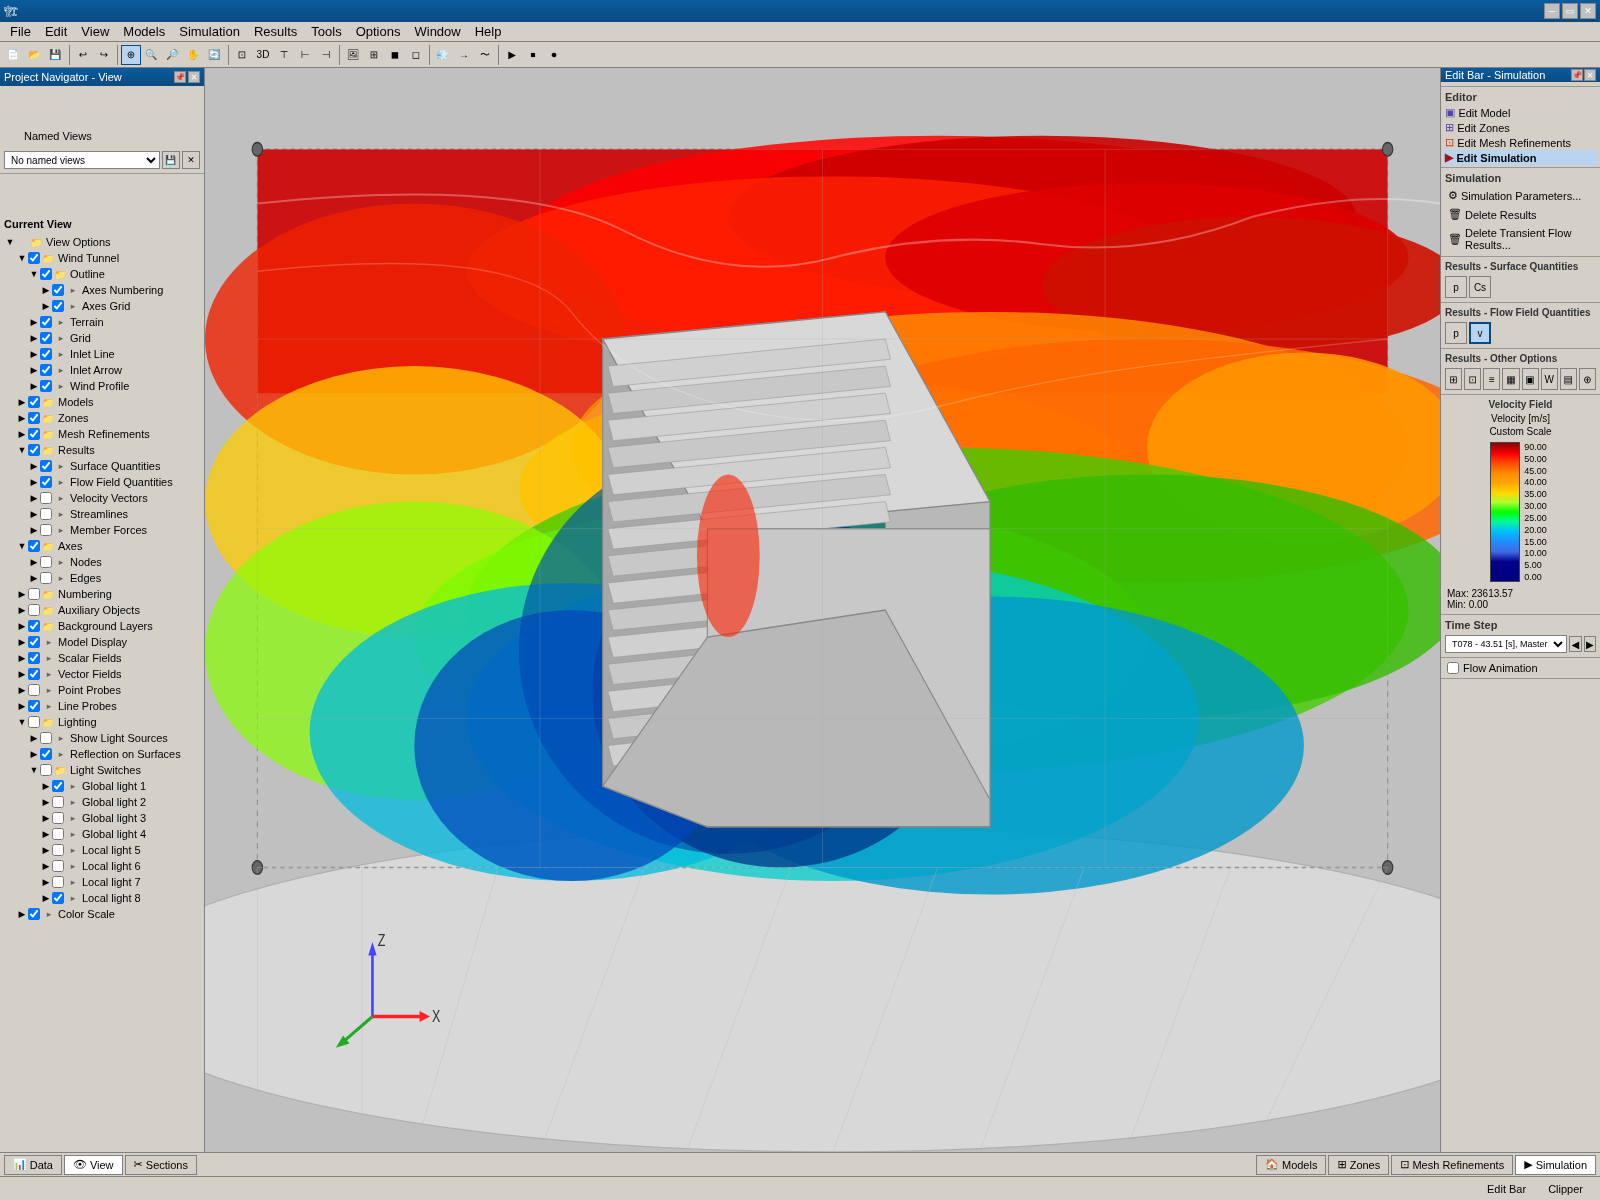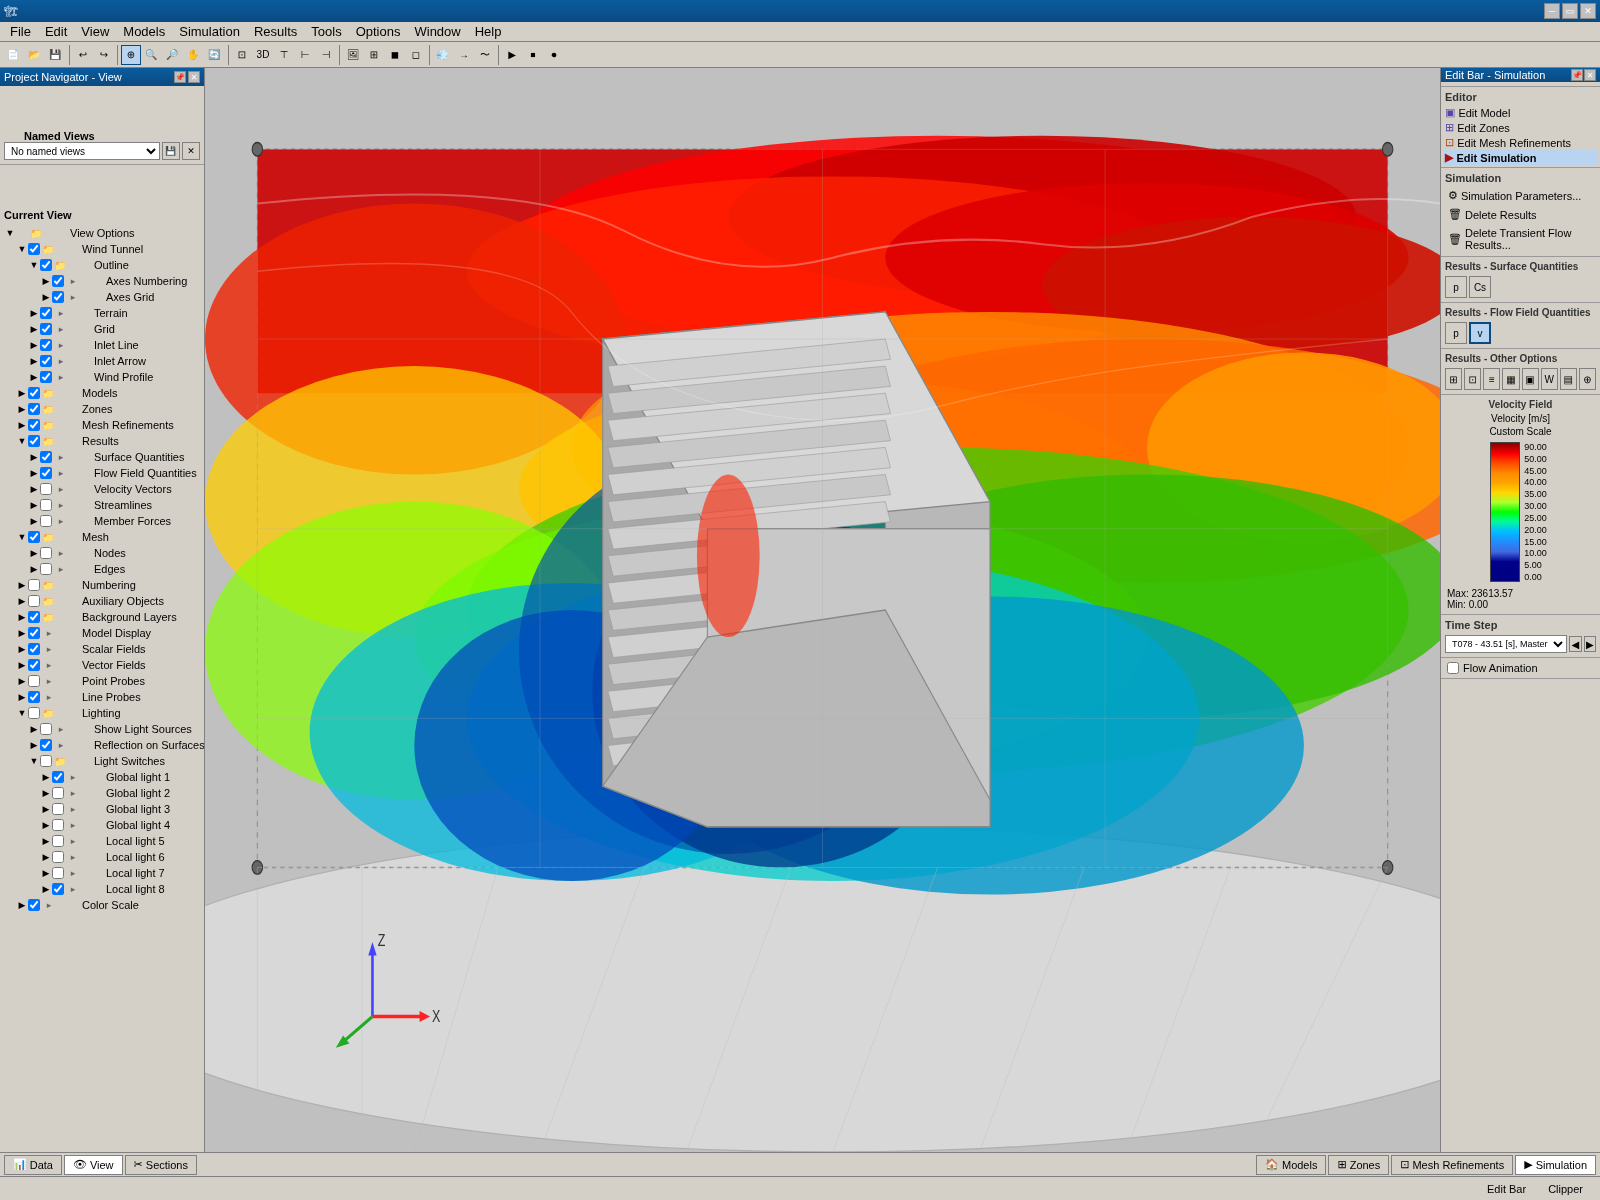--- a/index.html
+++ b/index.html
@@ -67,40 +67,40 @@
       display: flex;
       align-items: center;
       padding: 0 4px;
       font-size: 11px;
       justify-content: space-between;
     }
     .panel-header .panel-icons { display: flex; gap: 2px; }
     .panel-icon { width: 12px; height: 12px; background: #c0c0c0; border: 1px solid #888; font-size: 8px; display: flex; align-items: center; justify-content: center; cursor: pointer; }
 
     .named-views-section { padding: 4px; border-bottom: 1px solid #999; }
-    .named-views-label { font-size: 11px; margin-bottom: 0; font-weight: bold; padding-left: 20px; }
+    .named-views-label { font-size: 11px; margin-bottom: 9px; font-weight: normal; padding-left: 20px; }
     .named-views-controls { display: flex; gap: 2px; align-items: center; }
     .named-views-dropdown {
       flex: 1; height: 18px; background: white; border: 1px solid #808080;
       font-size: 10px; padding: 0 2px;
     }
     .nv-btn { width: 18px; height: 18px; background: #d4d0c8; border: 1px solid #808080; font-size: 9px; cursor: pointer; display: flex; align-items: center; justify-content: center; }
 
     .current-view-section { flex: 1; overflow-y: auto; padding: 2px; }
     .current-view-label { font-size: 11px; margin-bottom: 2px; font-weight: bold; padding: 2px; }
 
     
     .tree-item {
       display: flex; align-items: center; padding: 1px 2px; cursor: pointer;
       white-space: nowrap; font-size: 11px;
     }
     .tree-expand { width: 12px; height: 12px; display: flex; align-items: center; justify-content: center; font-size: 9px; flex-shrink: 0; }
     .tree-checkbox { width: 12px; height: 12px; flex-shrink: 0; margin-right: 2px; }
     .tree-icon { width: 14px; height: 14px; flex-shrink: 0; margin-right: 2px; display: flex; align-items: center; justify-content: center; font-size: 9px; }
-    .tree-label { flex: 1; margin-left: 24px; }
+    .tree-label { flex: 1; }
 
     
     .indent-0 { padding-left: 2px; }
     .indent-1 { padding-left: 14px; }
     .indent-2 { padding-left: 26px; }
     .indent-3 { padding-left: 38px; }
 
     
     #viewport {
       flex: 1;
@@ -403,21 +403,21 @@
           <div class="tree-item indent-2">
             <span class="tree-expand">▶</span>
             <input type="checkbox" class="tree-checkbox" style="">
             <span class="tree-icon" style="color: rgb(102, 102, 102);">▸</span>
             <span class="tree-label">Member Forces</span>
           </div>
           <div class="tree-item indent-1">
             <span class="tree-expand">▼</span>
             <input type="checkbox" class="tree-checkbox" checked="" style="">
             <span class="tree-icon" style="font-size: 10px;">📁</span>
-            <span class="tree-label">Mesh</span>
+            <span class="tree-label">Axes</span>
           </div>
           <div class="tree-item indent-2">
             <span class="tree-expand">▶</span>
             <input type="checkbox" class="tree-checkbox" style="">
             <span class="tree-icon" style="color: rgb(102, 102, 102);">▸</span>
             <span class="tree-label">Nodes</span>
           </div>
           <div class="tree-item indent-2">
             <span class="tree-expand">▶</span>
             <input type="checkbox" class="tree-checkbox" style="">

